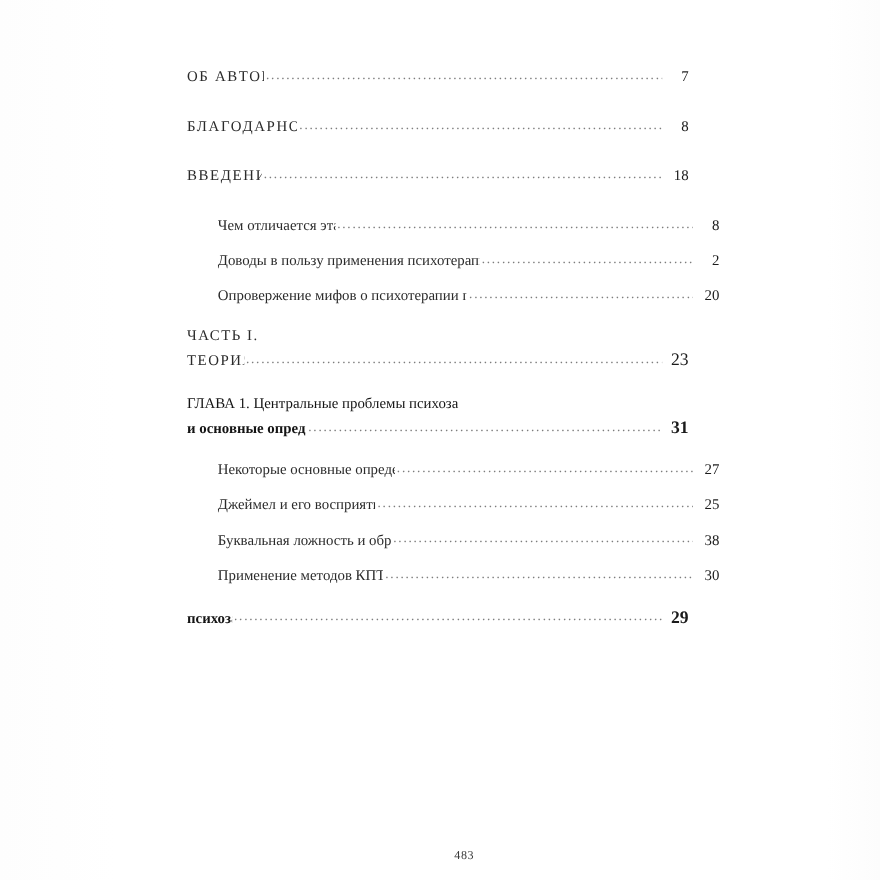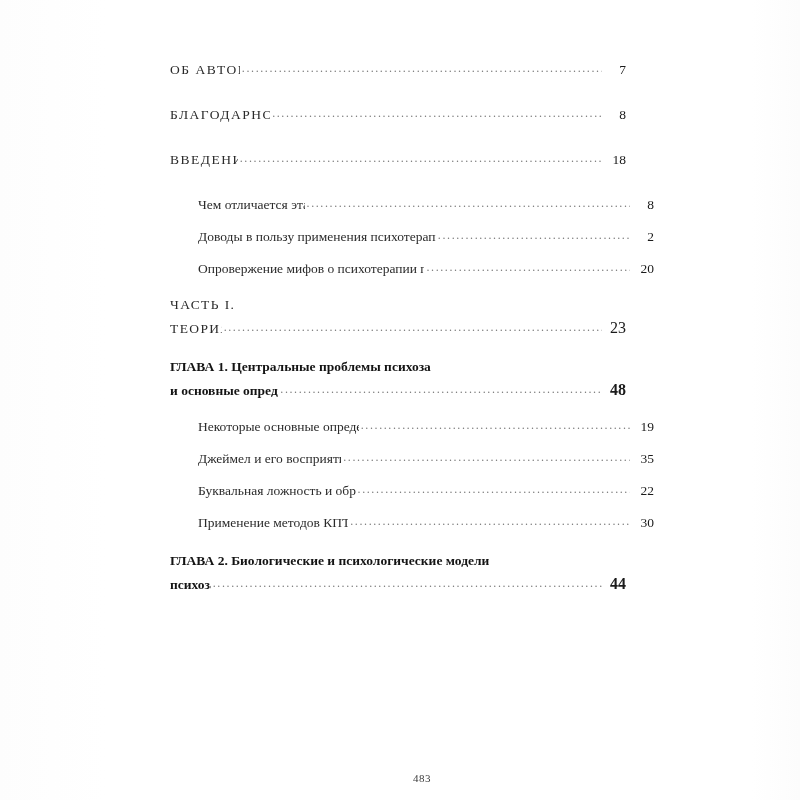--- a/index.html
+++ b/index.html
@@ -110,21 +110,21 @@
     letter-spacing: 1.4px;
     color: #2a2a2a;
   }
   
   .chapter {
     margin-top: 22px;
     margin-bottom: 20px;
   }
   .chapter .line1 {
     font-size: 13.5px;
-    font-weight: bold;
+    font-weight: normal;
     color: #141414;
     margin-bottom: 6px;
   }
   .chapter .line2 {
     font-size: 13.5px;
     font-weight: bold;
     color: #141414;
   }
   .chapter .pg { font-weight: bold; }
   .folio {
@@ -194,54 +194,53 @@
           <span class="dots">.................................................................................................</span>
           <span class="pg">23</span>
         </div>
       </div>
 
       <div class="chapter">
         <div class="line1">ГЛАВА 1. Центральные проблемы психоза</div>
         <div class="entry">
           <span class="txt line2">и основные определения</span>
           <span class="dots">.................................................................................................</span>
-          <span class="pg">48</span>
+          <span class="pg">31</span>
         </div>
       </div>
 
       <div class="entry lvl-sub">
         <span class="txt">Некоторые основные определения реальности</span>
         <span class="dots">.................................................................................................</span>
-        <span class="pg">19</span>
+        <span class="pg">27</span>
       </div>
 
       <div class="entry lvl-sub">
         <span class="txt">Джеймел и его восприятие реальности</span>
         <span class="dots">.................................................................................................</span>
-        <span class="pg">35</span>
+        <span class="pg">25</span>
       </div>
 
       <div class="entry lvl-sub">
         <span class="txt">Буквальная ложность и образная истинность</span>
         <span class="dots">.................................................................................................</span>
-        <span class="pg">22</span>
+        <span class="pg">38</span>
       </div>
 
       <div class="entry lvl-sub">
         <span class="txt">Применение методов КПТп с Джеймелом</span>
         <span class="dots">.................................................................................................</span>
         <span class="pg">30</span>
       </div>
 
       <div class="chapter">
-        <div class="line1">ГЛАВА 2. Биологические и психологические модели</div>
         <div class="entry">
           <span class="txt line2">психоза</span>
           <span class="dots">.................................................................................................</span>
-          <span class="pg">44</span>
+          <span class="pg">29</span>
         </div>
       </div>
 
     </div>
   </div>
 
   <div class="folio">483</div>
 </div>
 
 </body></html>

